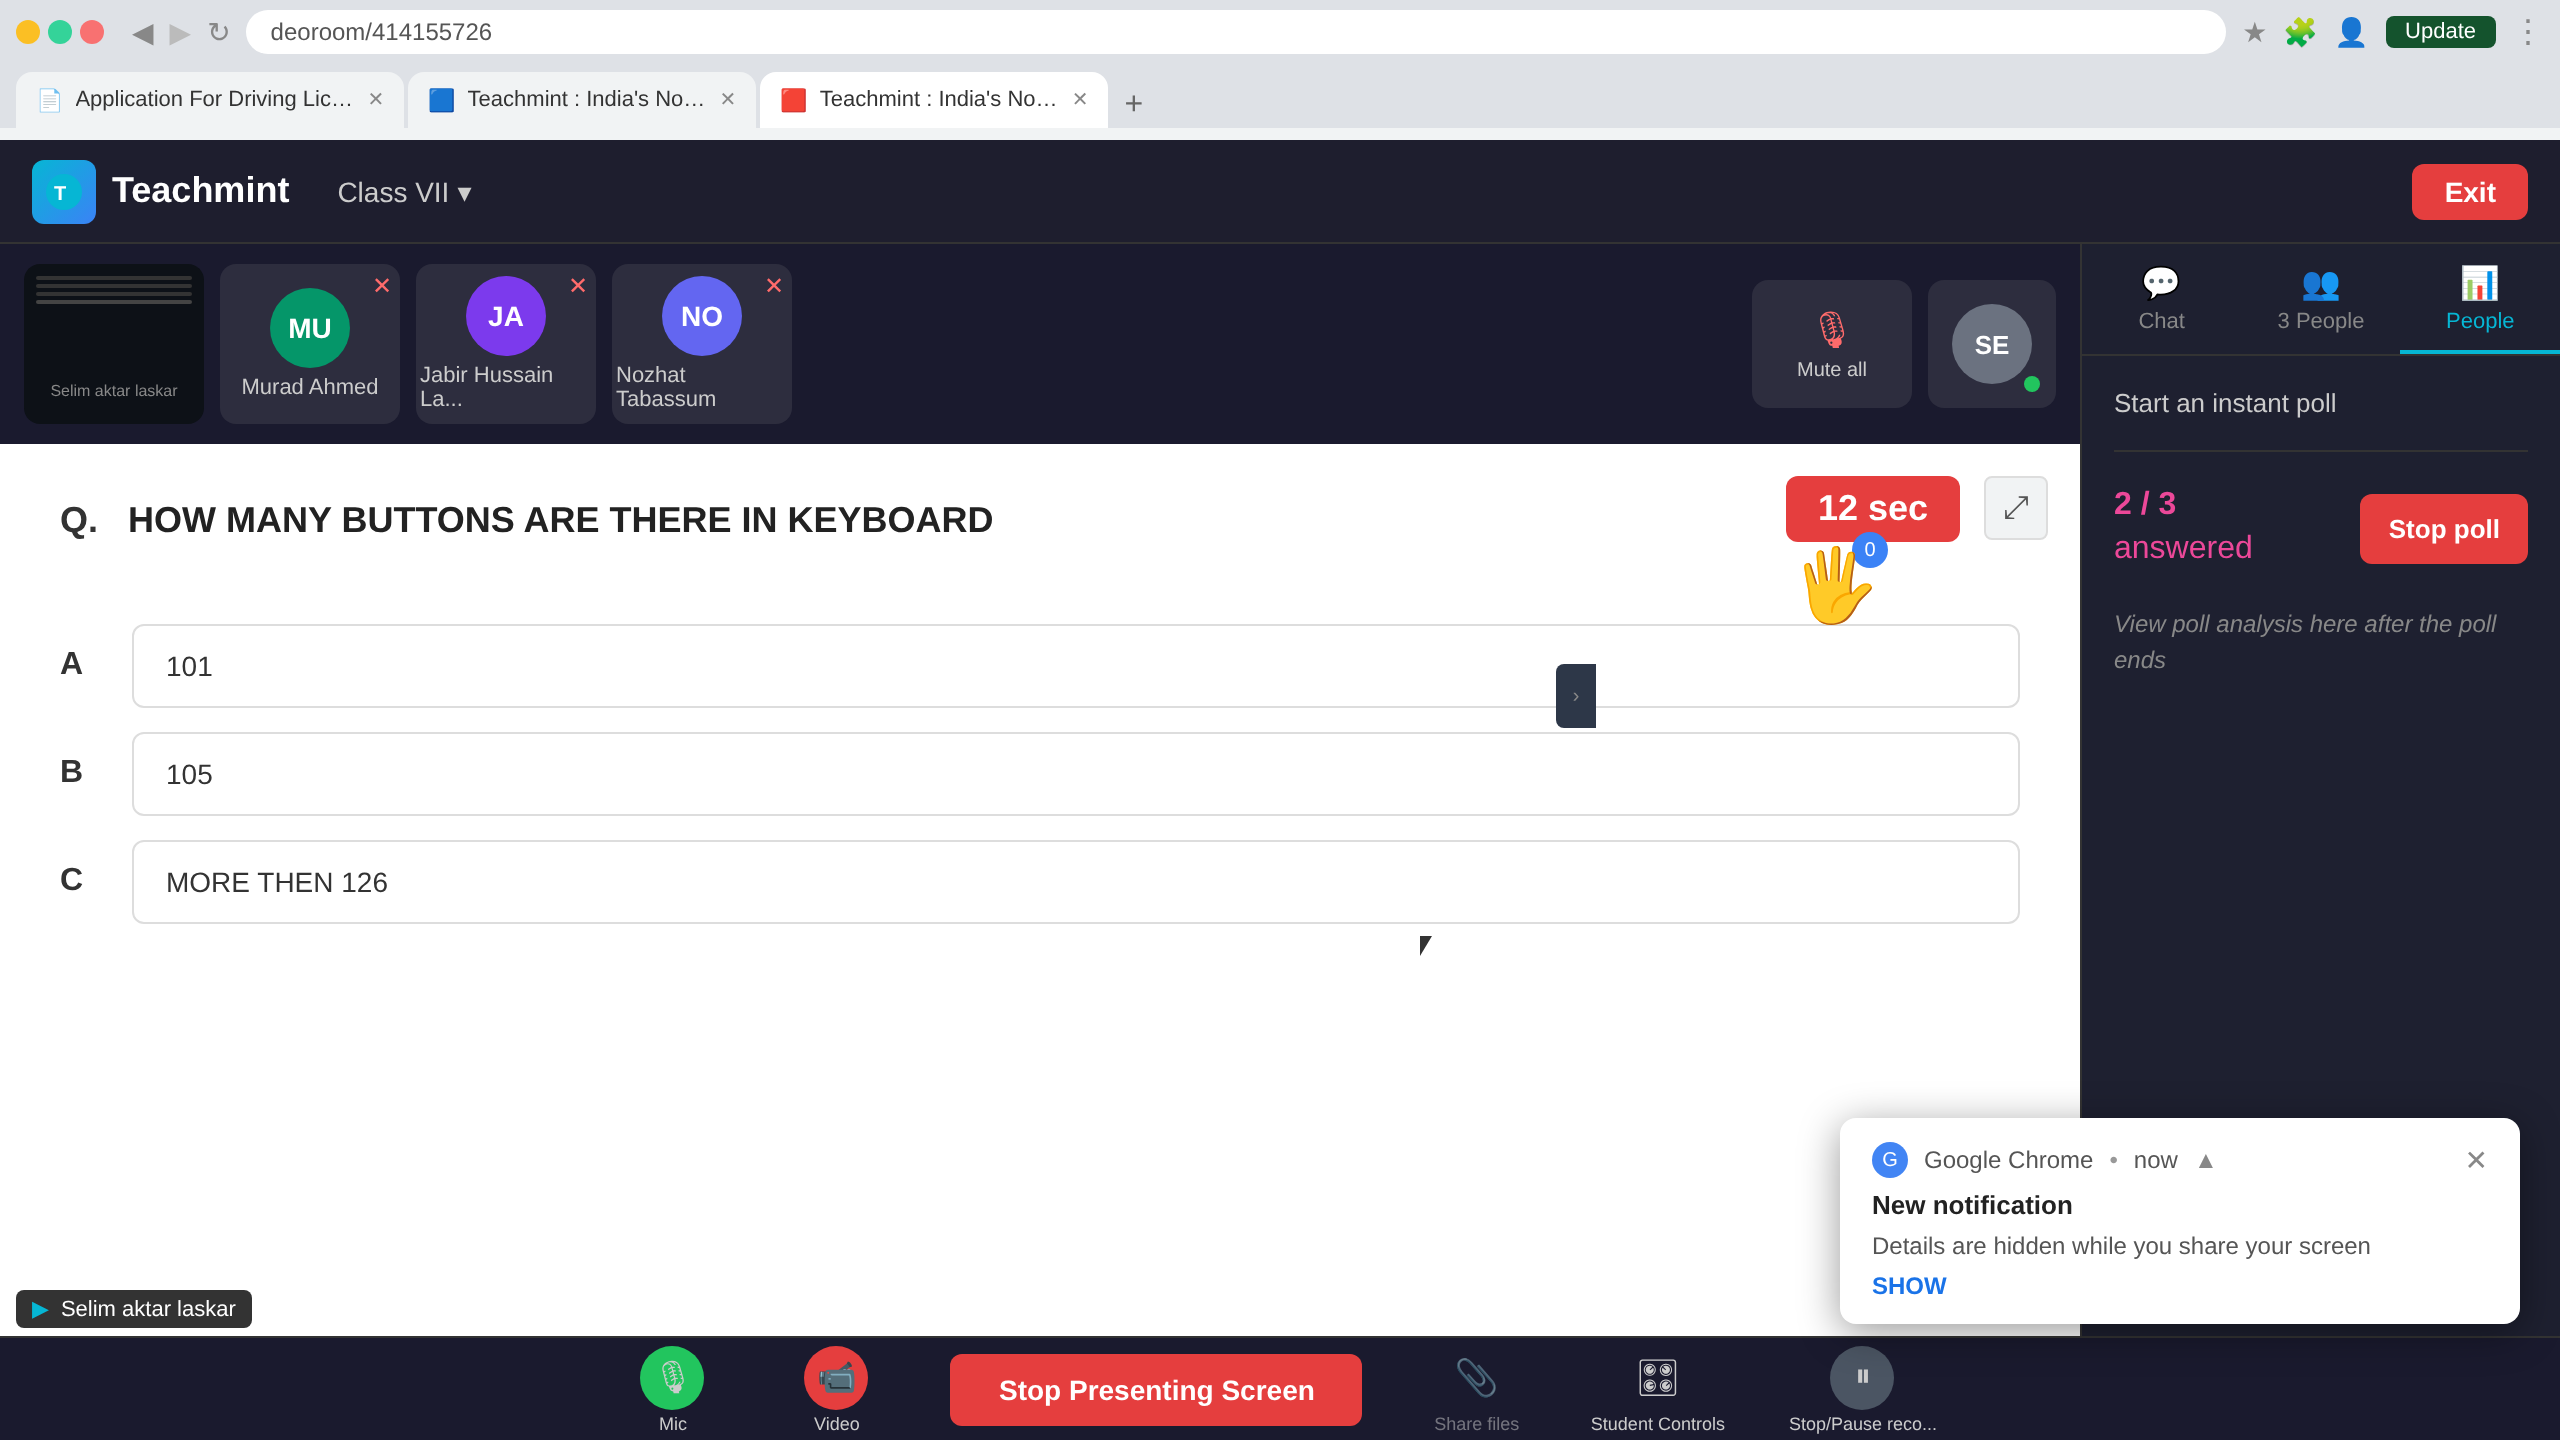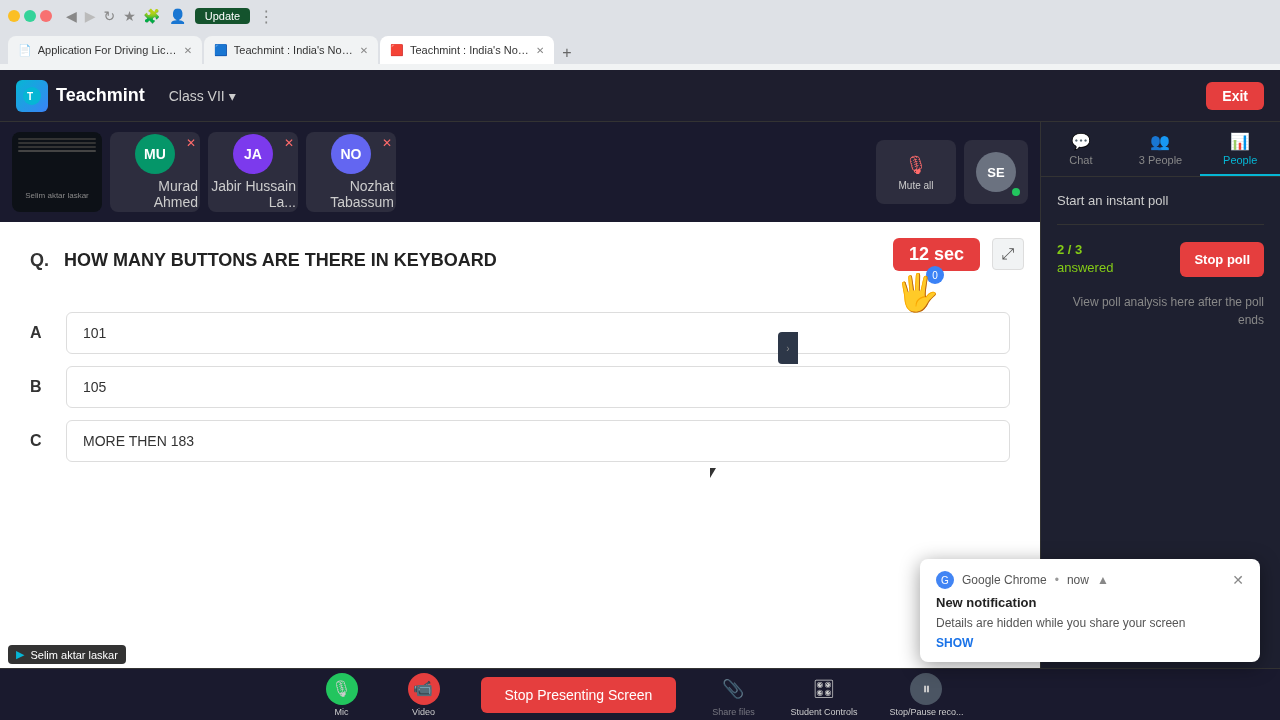--- a/index.html
+++ b/index.html
@@ -167,23 +167,23 @@
       border-radius: 50%;
       display: flex;
       align-items: center;
       justify-content: center;
       font-weight: bold;
       color: white;
       font-size: 14px;
     }
     .participant-name {
       color: #ccc;
-      font-size: 14px;
+      font-size: 11px;
       margin-top: 4px;
-      text-align: right;
+      text-align: left;
       padding: 0 2px;
     }
     .participant-close {
       position: absolute;
       top: 4px;
       right: 4px;
       color: #ff6b6b;
       font-size: 12px;
       cursor: pointer;
     }
@@ -379,40 +379,41 @@
       cursor: pointer;
     }
     .divider { height: 1px; background: #333; }
     .answered-row {
       display: flex;
       align-items: center;
       justify-content: space-between;
       gap: 8px;
     }
     .answered-text {
-      color: #84cc16;
-      font-size: 13px;
+      color: #ec4899;
+      font-size: 16px;
       line-height: 1.4;
     }
     .stop-poll-btn {
       background: #e53e3e;
       color: white;
       border: none;
       border-radius: 6px;
       padding: 10px 14px;
       font-size: 13px;
       font-weight: bold;
       cursor: pointer;
       white-space: nowrap;
     }
     .view-analysis-text {
       color: #888;
       font-size: 12px;
-      text-align: right;
+      text-align: left;
       line-height: 1.5;
+      font-style: italic;
     }
     .collapse-btn {
       position: absolute;
       right: 242px;
       top: 210px;
       width: 20px;
       height: 32px;
       background: #2d3748;
       border-radius: 4px 0 0 4px;
       display: flex;
@@ -460,21 +461,21 @@
     .toolbar-btn .btn-icon.green-circle { background: #22c55e; }
     .toolbar-btn .btn-icon.red-circle { background: #e53e3e; }
     .toolbar-btn .btn-icon.gray-circle { background: #4b5563; }
     .stop-presenting-btn {
       background: #e53e3e;
       color: white;
       border: none;
       border-radius: 6px;
       padding: 10px 24px;
       font-size: 14px;
-      font-weight: normal;
+      font-weight: bold;
       cursor: pointer;
     }
     .toolbar-btn-label { color: #ccc; font-size: 9px; text-align: center; }
 
     
     .notification-popup {
       position: absolute;
       bottom: 58px;
       right: 20px;
       width: 340px;
@@ -566,20 +567,23 @@
   <div class="browser-controls">
     <div class="window-buttons">
       <button class="win-btn min"></button>
       <button class="win-btn max"></button>
       <button class="win-btn close"></button>
     </div>
     <div style="flex:1; display:flex; align-items:center; gap:8px; padding-left:8px;">
       <span style="color:#888; font-size:14px; cursor:pointer;">◀</span>
       <span style="color:#bbb; font-size:14px; cursor:pointer;">▶</span>
       <span style="color:#888; font-size:14px; cursor:pointer;">↻</span>
+      <div class="url-bar">
+        <span style="color:#555;">deoroom/414155726</span>
+      </div>
       <span style="color:#888; font-size:14px; cursor:pointer;">★</span>
       <span style="color:#888; font-size:14px; cursor:pointer;">🧩</span>
       <span style="color:#888; font-size:14px; cursor:pointer;">👤</span>
       <button style="background:#14532d; color:white; border:none; border-radius:4px; padding:2px 10px; font-size:11px; cursor:pointer;">Update</button>
       <span style="color:#888; font-size:16px; cursor:pointer;">⋮</span>
     </div>
   </div>
   <div class="tabs-bar">
     <div class="tab">
       <span>📄</span>
@@ -682,21 +686,21 @@
           <div class="option-row">
             <span class="option-letter">A</span>
             <div class="option-box">101</div>
           </div>
           <div class="option-row">
             <span class="option-letter">B</span>
             <div class="option-box">105</div>
           </div>
           <div class="option-row">
             <span class="option-letter">C</span>
-            <div class="option-box">MORE THEN 183</div>
+            <div class="option-box">MORE THEN 126</div>
           </div>
         </div>
 
         <div class="badge-count">0</div>
         <div class="hand-emoji">🖐</div>
       </div>
 
       <div class="collapse-btn">›</div>
     </div>
 

